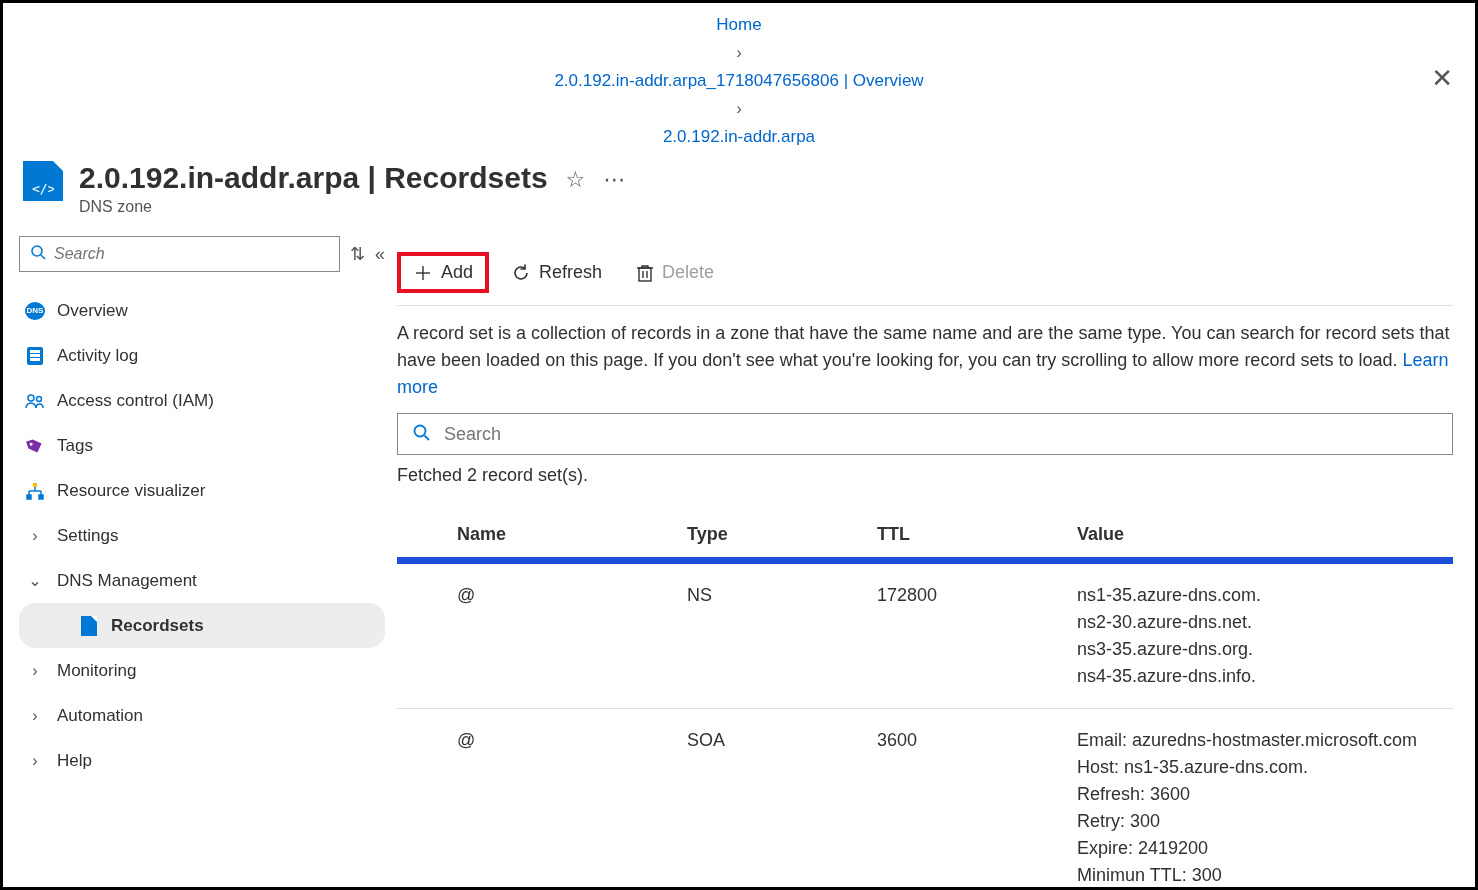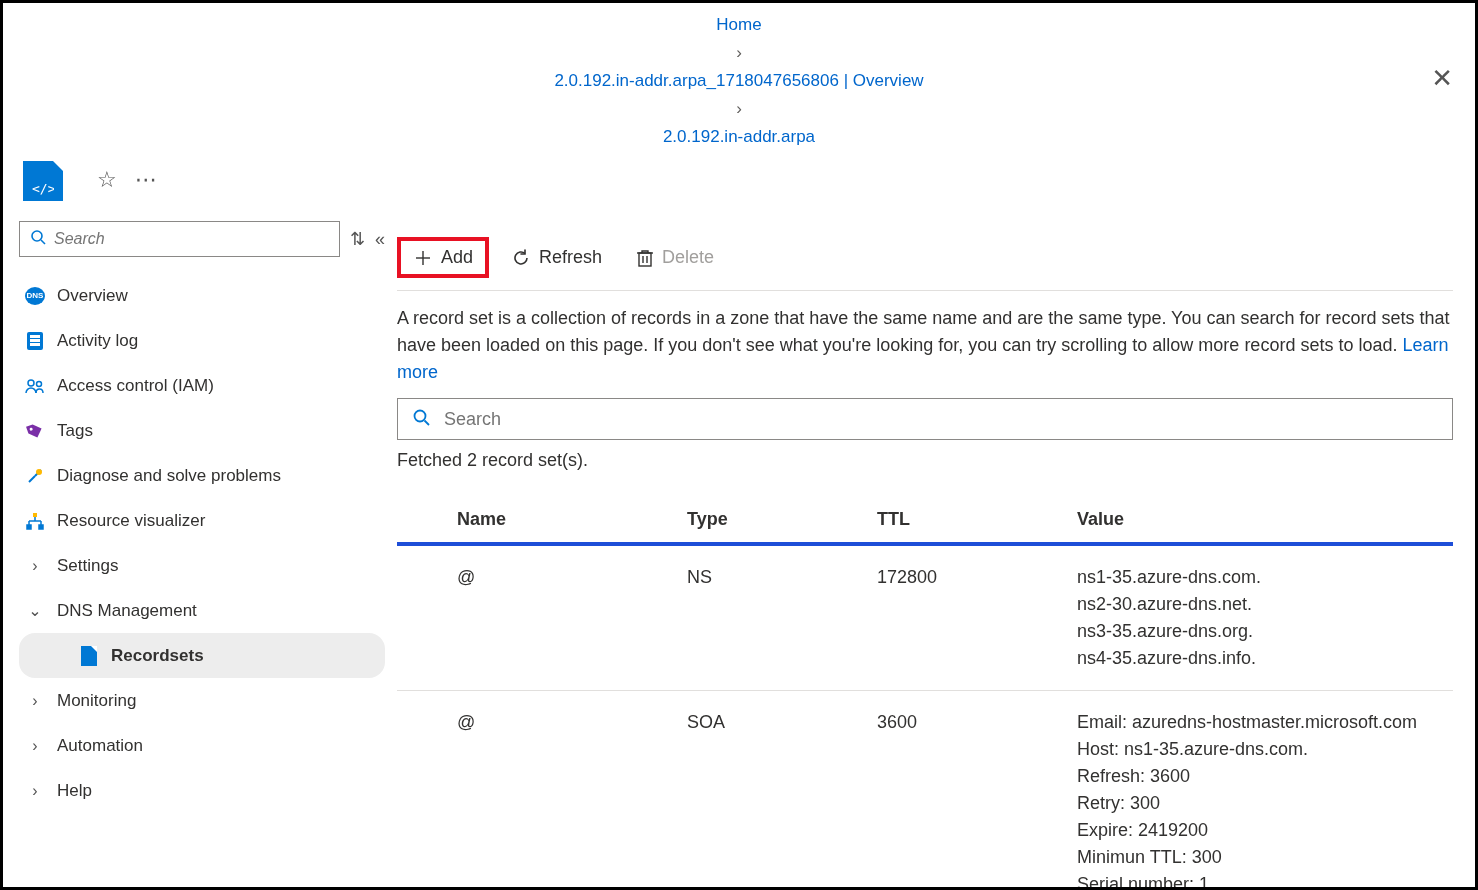--- a/index.html
+++ b/index.html
@@ -63,21 +63,21 @@
   .desc { font-size:18px; line-height:1.5; padding: 14px 0 12px 0; }
   .desc a { color:#0066cc; text-decoration:none; cursor:pointer; }
 
   
   .main-search { display:flex; align-items:center; border:1px solid #8a8886; height:42px; padding:0 14px; gap:14px; }
   .main-search input { border:none; outline:none; width:100%; font-size:18px; }
   .fetched { font-size:18px; margin-top:10px; }
 
   
   table { width:100%; border-collapse:collapse; margin-top:26px; font-size:18px; }
-  thead th { text-align:left; font-weight:600; padding:12px 10px; border-bottom:4px solid #1d4ed8; }
+  thead th { text-align:left; font-weight:600; padding:12px 10px; border-bottom:7px solid #1d4ed8; }
   tbody td { text-align:left; padding:18px 10px; border-bottom:1px solid #e1dfdd; vertical-align:top; line-height:1.5;}
   th.c-check, td.c-check { width:50px; }
   th.c-name, td.c-name { width:230px; }
   th.c-type, td.c-type { width:190px; }
   th.c-ttl, td.c-ttl { width:200px; }
   .val-line { display:block; }
   tbody tr:last-child td { border-bottom:none; }
 
   .search-glyph { color:#0078d4; }
 </style>
@@ -93,20 +93,24 @@
     <span class="crumb-sep">›</span>
     <a>2.0.192.in-addr.arpa</a>
   </nav>
 
   <div class="header">
     <div class="header-icon">
       <svg width="22" height="14" viewBox="0 0 22 14">
           <text x="0" y="12" fill="#fff" font-size="13" font-family="monospace">&lt;/&gt;</text>
         </svg>
     </div>
+    <div class="header-titles">
+      <h1>2.0.192.in-addr.arpa | Recordsets</h1>
+      <div class="subtype">DNS zone</div>
+    </div>
     <div class="header-actions">
       <span class="star-btn">☆</span>
       <span class="more-btn">⋯</span>
     </div>
     <span class="close-x">✕</span>
   </div>
 
   <div class="body">
 
     <aside class="sidebar">
@@ -149,30 +153,20 @@
           <span>Access control (IAM)</span>
         </li>
         <li class="nav-item">
           <span class="ic tag-ic">
             <svg width="18" height="18" viewBox="0 0 18 18">
                 <path d="M2 2h7l7 7-7 7-7-7z" fill="#7a2fa7"></path>
                 <circle cx="6" cy="6" r="1.5" fill="#fff"></circle>
               </svg>
           </span>
           <span>Tags</span>
-        </li>
-        <li class="nav-item">
-          <span class="ic wrench-ic">
-            <svg width="18" height="18" viewBox="0 0 18 18" fill="none" stroke="#0078d4" stroke-width="2">
-                <path d="M3 15L9 9"></path>
-                <path d="M15 3L9 9"></path>
-                <circle cx="13" cy="5" r="3" fill="#ffb900" stroke="none"></circle>
-              </svg>
-          </span>
-          <span>Diagnose and solve problems</span>
         </li>
         <li class="nav-item">
           <span class="ic viz-ic">
             <svg width="18" height="18" viewBox="0 0 18 18" fill="none" stroke="#0078d4" stroke-width="1.5">
                 <rect x="7" y="1" width="4" height="4" fill="#ffb900" stroke="none"></rect>
                 <line x1="9" y1="5" x2="9" y2="9"></line>
                 <line x1="3" y1="9" x2="15" y2="9"></line>
                 <line x1="3" y1="9" x2="3" y2="13"></line>
                 <line x1="15" y1="9" x2="15" y2="13"></line>
                 <rect x="1" y="13" width="4" height="4" fill="#0078d4"></rect>

